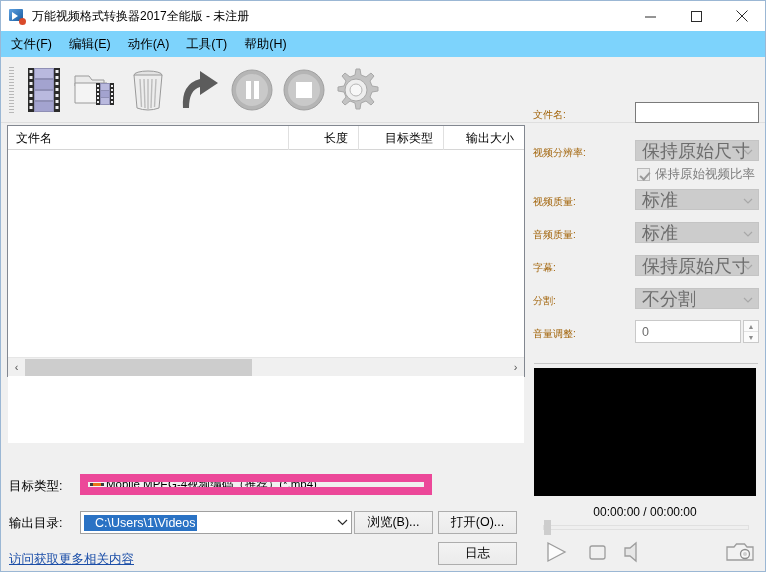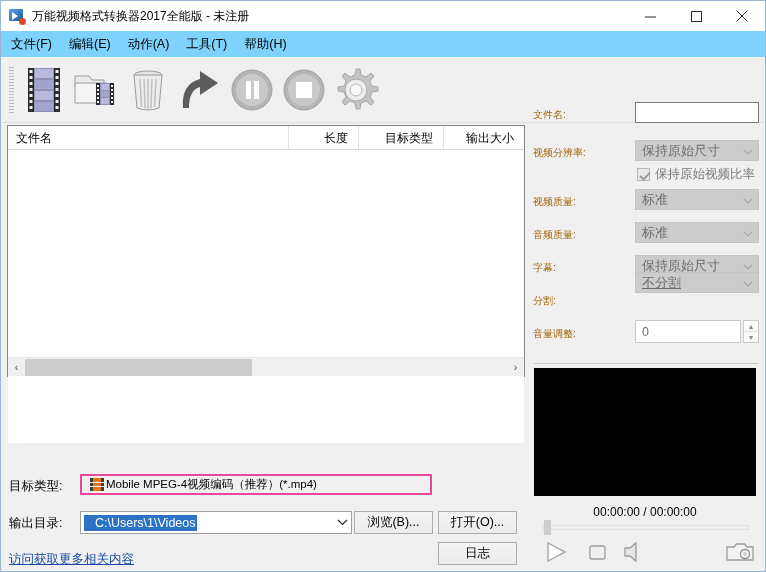--- a/index.html
+++ b/index.html
@@ -142,23 +142,23 @@
   }
 
   
   .lbl {
     position: absolute; font-size: 12.5px; color: #000; white-space: nowrap;
   }
   .tgt-combo {
     position: absolute; left: 79px; top: 473px;
     width: 352px; height: 21px;
     background: #f0f0f0;
-    border: 2px solid #ec4899;
-    display: flex; align-items: center;
-    padding-left: 8px;
+    border: 8px solid #ec4899;
+    display: flex; align-items: center;
+    padding-left: 2px;
     overflow: hidden;
   }
   .film-ico {
     width: 14px; height: 13px; flex: none; margin-right: 2px;
     background: #e8751a;
     border-left: 3px solid #3b3b3b;
     border-right: 3px solid #3b3b3b;
     position: relative;
   }
   .film-ico::before, .film-ico::after {
@@ -209,21 +209,21 @@
   }
   .r-label { position: absolute; left: 4px; font-size: 10px; color: #a16207; white-space: nowrap; }
   .r-input {
     position: absolute; left: 106px; width: 124px; height: 21px;
     background: #ffffff; border: 1px solid #7a7a7a;
   }
   .r-select {
     position: absolute; left: 106px; width: 124px; height: 21px;
     background: #cccccc; border: 1px solid #c4c4c4;
     display: flex; align-items: center;
-    font-size: 13px; color: #6d6d6d;
+    font-size: 18px; color: #6d6d6d;
     padding-left: 6px;
   }
   .r-select .ca {
     position: absolute; right: 5px; top: 0; height: 21px;
     display: flex; align-items: center; color: #9a9a9a;
   }
   .r-check {
     position: absolute; left: 108px; display: flex; align-items: center;
     font-size: 12.5px; color: #7b7b7b; white-space: nowrap;
   }
@@ -515,21 +515,21 @@
     <div class="r-select" style="top:159px;">
       <span>保持原始尺寸</span>
       <span class="ca">
         <svg width="10" height="6" viewBox="0 0 10 6">
             <path d="M1 1 L5 5 L9 1" fill="none" stroke="#a8a8a8" stroke-width="1.2"></path>
           </svg>
       </span>
     </div>
 
     <span class="r-label" style="top:198px;">分割:</span>
-    <div class="r-select" style="top:176px;text-decoration:underline;">
+    <div class="r-select" style="top:192px;">
       <span>不分割</span>
       <span class="ca">
         <svg width="10" height="6" viewBox="0 0 10 6">
             <path d="M1 1 L5 5 L9 1" fill="none" stroke="#a8a8a8" stroke-width="1.2"></path>
           </svg>
       </span>
     </div>
 
     <span class="r-label" style="top:231px;">音量调整:</span>
     <div class="r-spin" style="top:224px;">

